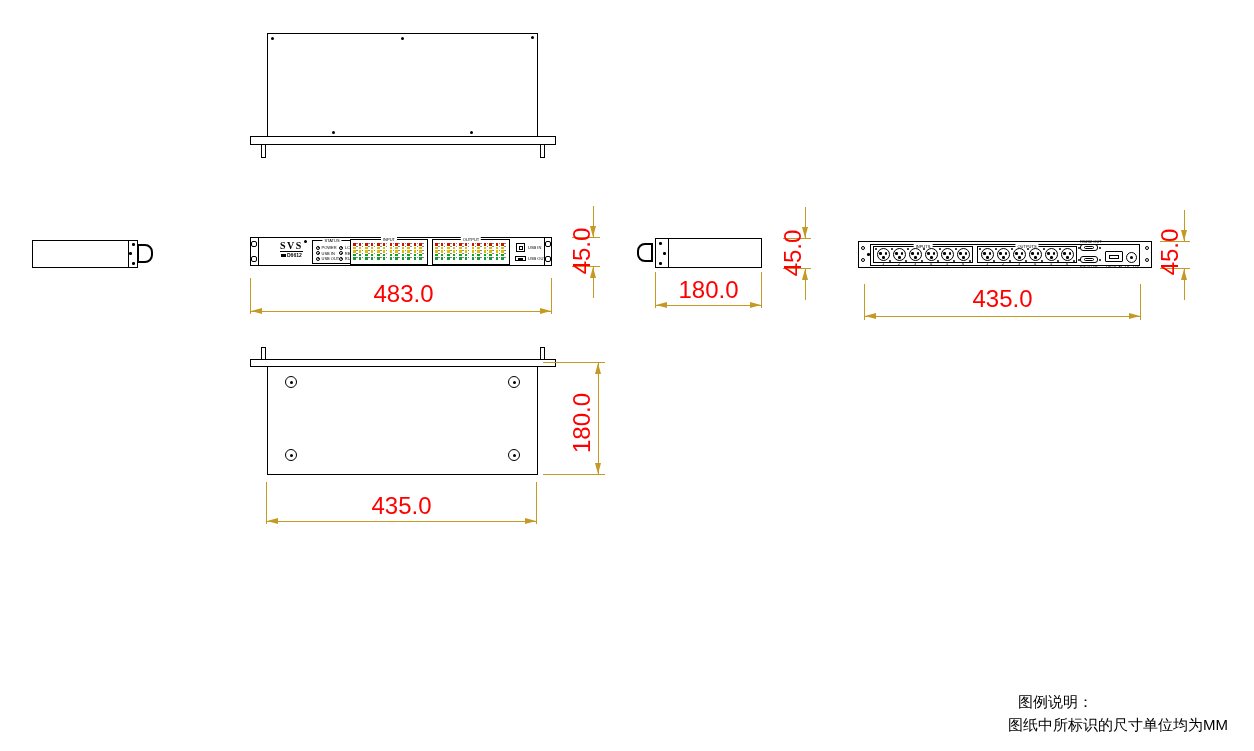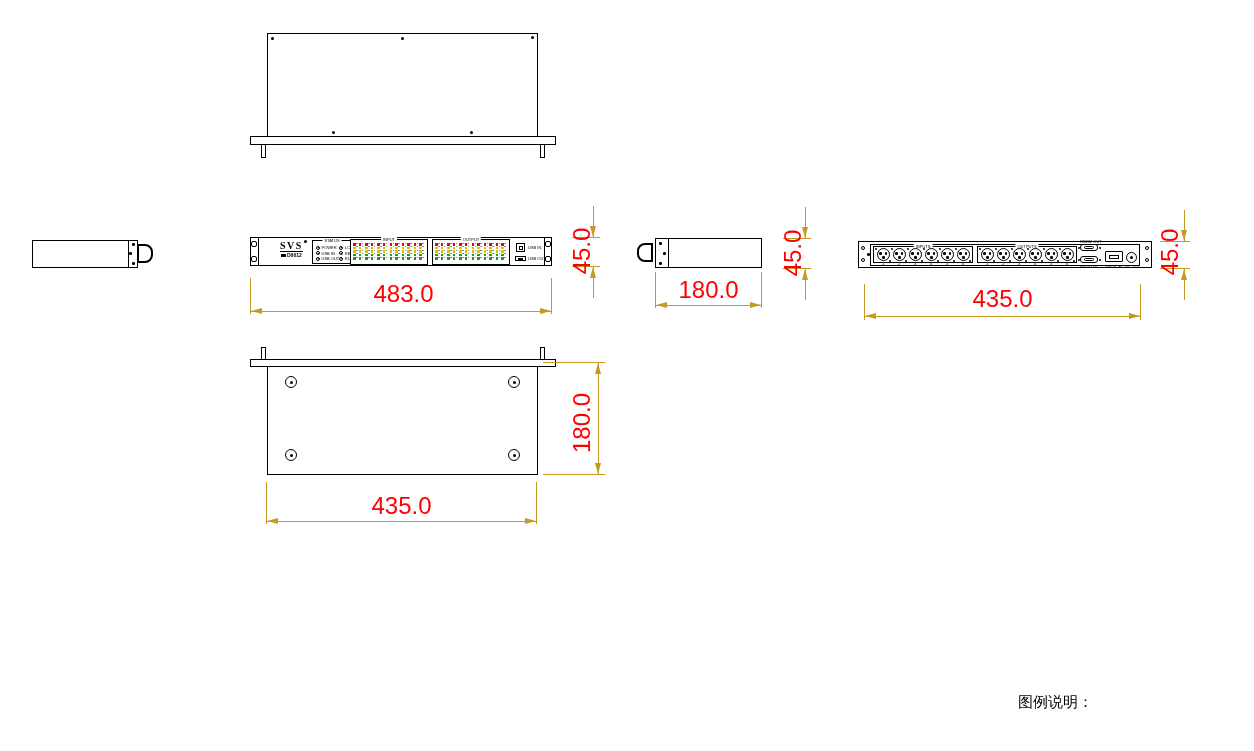--- a/index.html
+++ b/index.html
@@ -604,14 +604,15 @@
   <div class="abs" style="left:266px;top:482px;width:271px;height:42px">
     <i class="ext" style="left:0;top:0;height:42px"></i>
     <i class="ext" style="right:0;top:0;height:42px"></i>
     <i class="dline" style="left:1px;right:1px;top:39px"></i>
     <i class="ah left" style="left:1px;top:35.5px"></i>
     <i class="ah right" style="right:1px;top:35.5px"></i>
     <span class="dtext" style="left:0;right:0;top:12px">435.0</span>
   </div>
 
   <div class="note" style="left:1018px;top:692px">图例说明：</div>
+  <div class="note" style="left:1008px;top:715px">图纸中所标识的尺寸单位均为MM</div>
 
 </div>
 
 </body></html>

